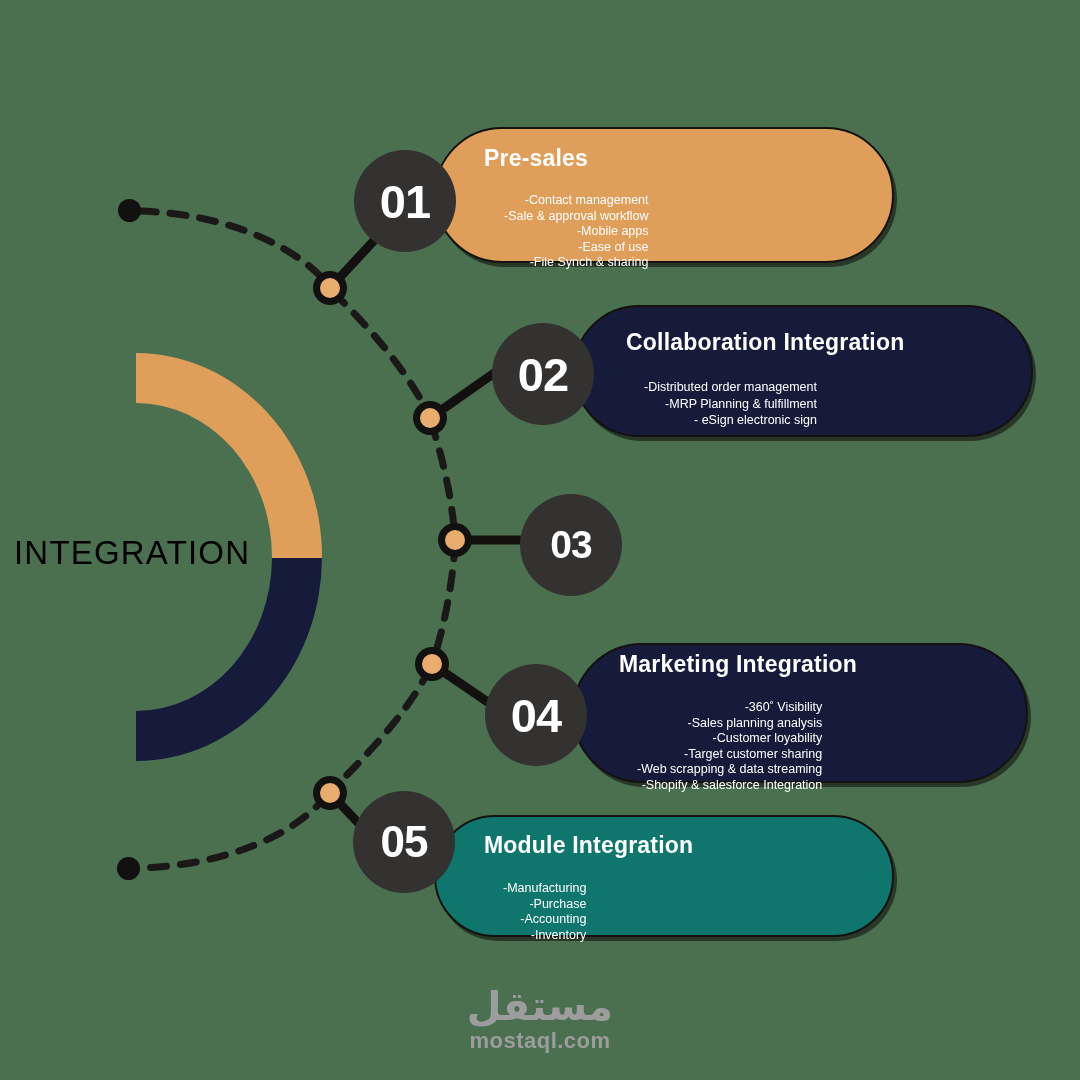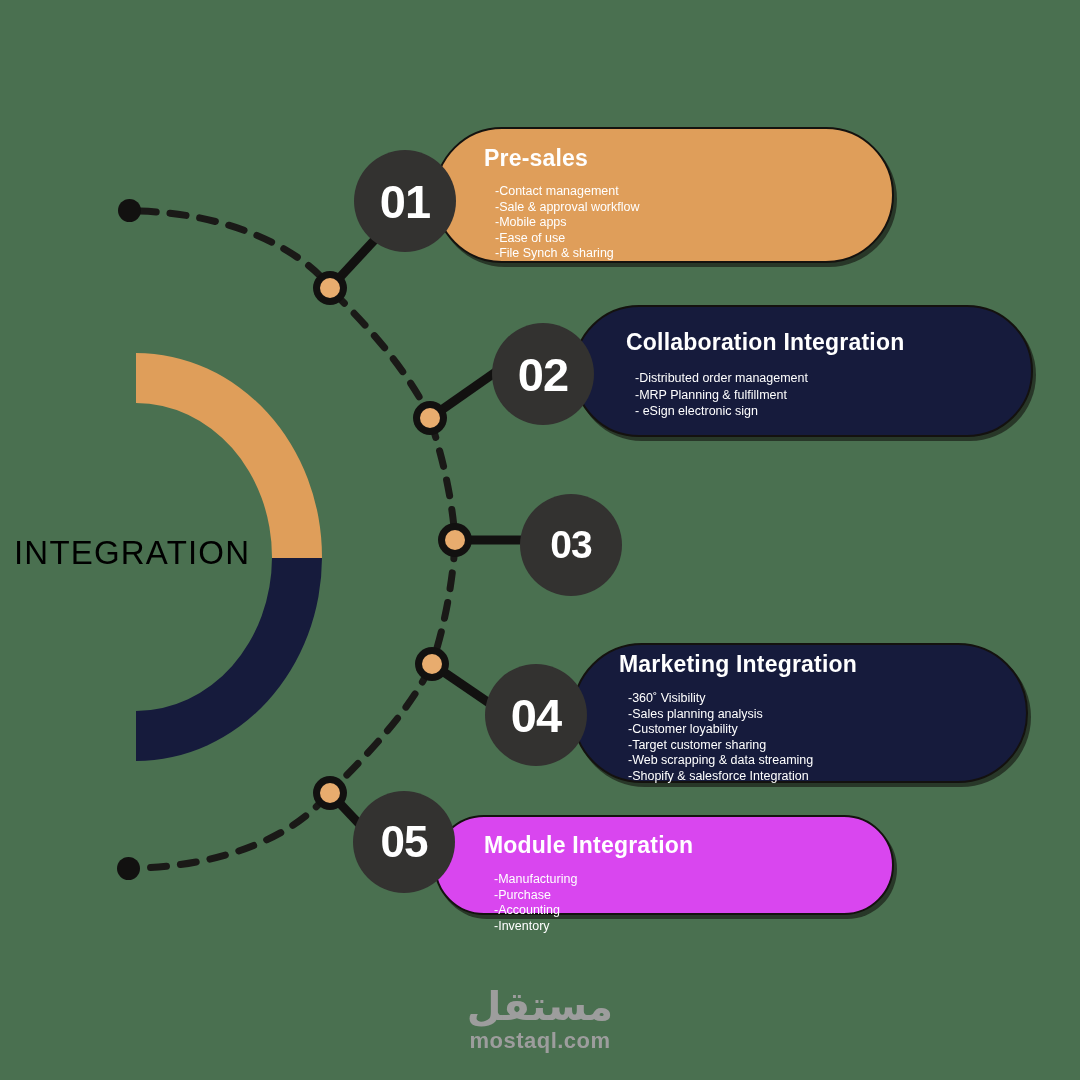--- a/index.html
+++ b/index.html
@@ -37,23 +37,24 @@
   }
   .card-title{
     position:absolute;
     color:#ffffff;
     font-weight:800;
     letter-spacing:.2px;
     white-space:nowrap;
   }
   .card-list{
     position:absolute;
-    margin:7px;padding:0;
+    margin:16px;padding:0;
     list-style:none;
     color:#ffffff;
+    text-align:right;
   }
   .card-list li{
     white-space:nowrap;
     font-weight:400;
   }
 
   
   .badge{
     position:absolute;
     border-radius:50%;
@@ -203,21 +204,21 @@
       <li>-360˚ Visibility</li>
       <li>-Sales planning analysis</li>
       <li>-Customer loyability</li>
       <li>-Target customer sharing</li>
       <li>-Web scrapping &amp; data streaming</li>
       <li>-Shopify &amp; salesforce Integration</li>
     </ul>
   </div>
   <div class="badge" style="left:485px;top:664px;width:102px;height:102px;font-size:47px;">04</div>
 
-  <div class="card" style="left:434px;top:815px;width:460px;height:100px;border-radius:65px;background:#d946ef;">
+  <div class="card" style="left:434px;top:815px;width:460px;height:122px;border-radius:65px;background:#0f766e;">
     <div class="card-title" style="left:48px;top:15px;font-size:23px;">Module Integration</div>
     <ul class="card-list" style="left:51px;top:48px;font-size:12.5px;line-height:15.6px;">
       <li>-Manufacturing</li>
       <li>-Purchase</li>
       <li>-Accounting</li>
       <li>-Inventory</li>
     </ul>
   </div>
   <div class="badge" style="left:353px;top:791px;width:102px;height:102px;font-size:44px;">05</div>
 

